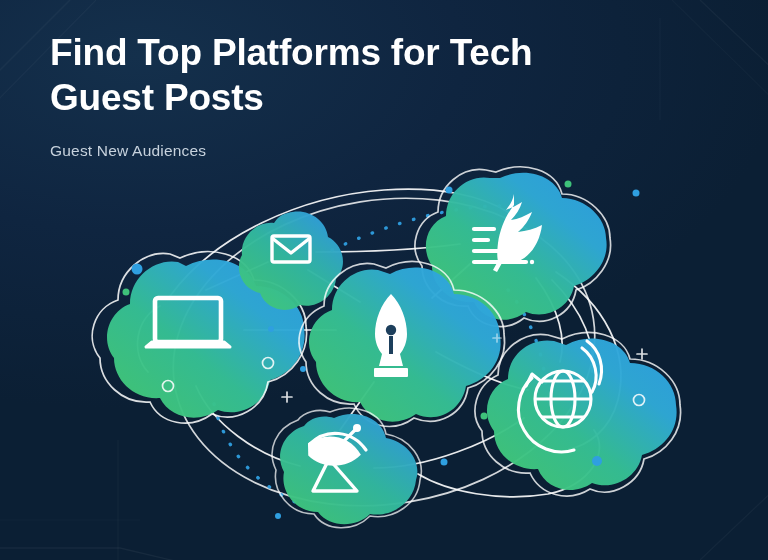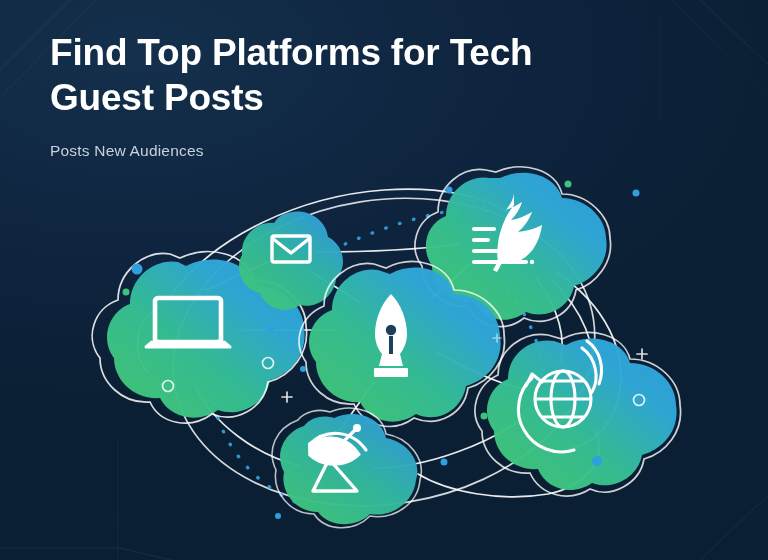--- a/index.html
+++ b/index.html
@@ -74,21 +74,21 @@
     <path d="M 0 520 L 140 520" stroke="#ffffff" stroke-opacity="0.028" stroke-width="1.2" fill="none"></path>
     <path d="M 700 0 L 778 74" stroke="#ffffff" stroke-opacity="0.045" stroke-width="1.3" fill="none"></path>
     <path d="M 672 0 L 778 104" stroke="#ffffff" stroke-opacity="0.028" stroke-width="1.2" fill="none"></path>
     <path d="M 700 560 L 778 486" stroke="#ffffff" stroke-opacity="0.04" stroke-width="1.3" fill="none"></path>
     <path d="M 118 440 L 118 560" stroke="#ffffff" stroke-opacity="0.035" stroke-width="1.2" fill="none"></path>
     <path d="M 660 18 L 660 120" stroke="#ffffff" stroke-opacity="0.03" stroke-width="1.2" fill="none"></path>
   </svg>
 
   <div class="headline-wrap">
     <h1 class="headline">Find Top Platforms for Tech Guest Posts</h1>
-    <p class="subhead">Posts New Audiences</p>
+    <p class="subhead">Guest New Audiences</p>
   </div>
 
   <svg class="art" width="768" height="560" viewBox="0 0 768 560" xmlns="http://www.w3.org/2000/svg">
     <defs>
       <linearGradient id="blobGrad" x1="0%" y1="100%" x2="100%" y2="0%">
         <stop offset="0%" stop-color="#45c96f"></stop>
         <stop offset="42%" stop-color="#35bf94"></stop>
         <stop offset="72%" stop-color="#2fa9d6"></stop>
         <stop offset="100%" stop-color="#2e9ee3"></stop>
       </linearGradient>

